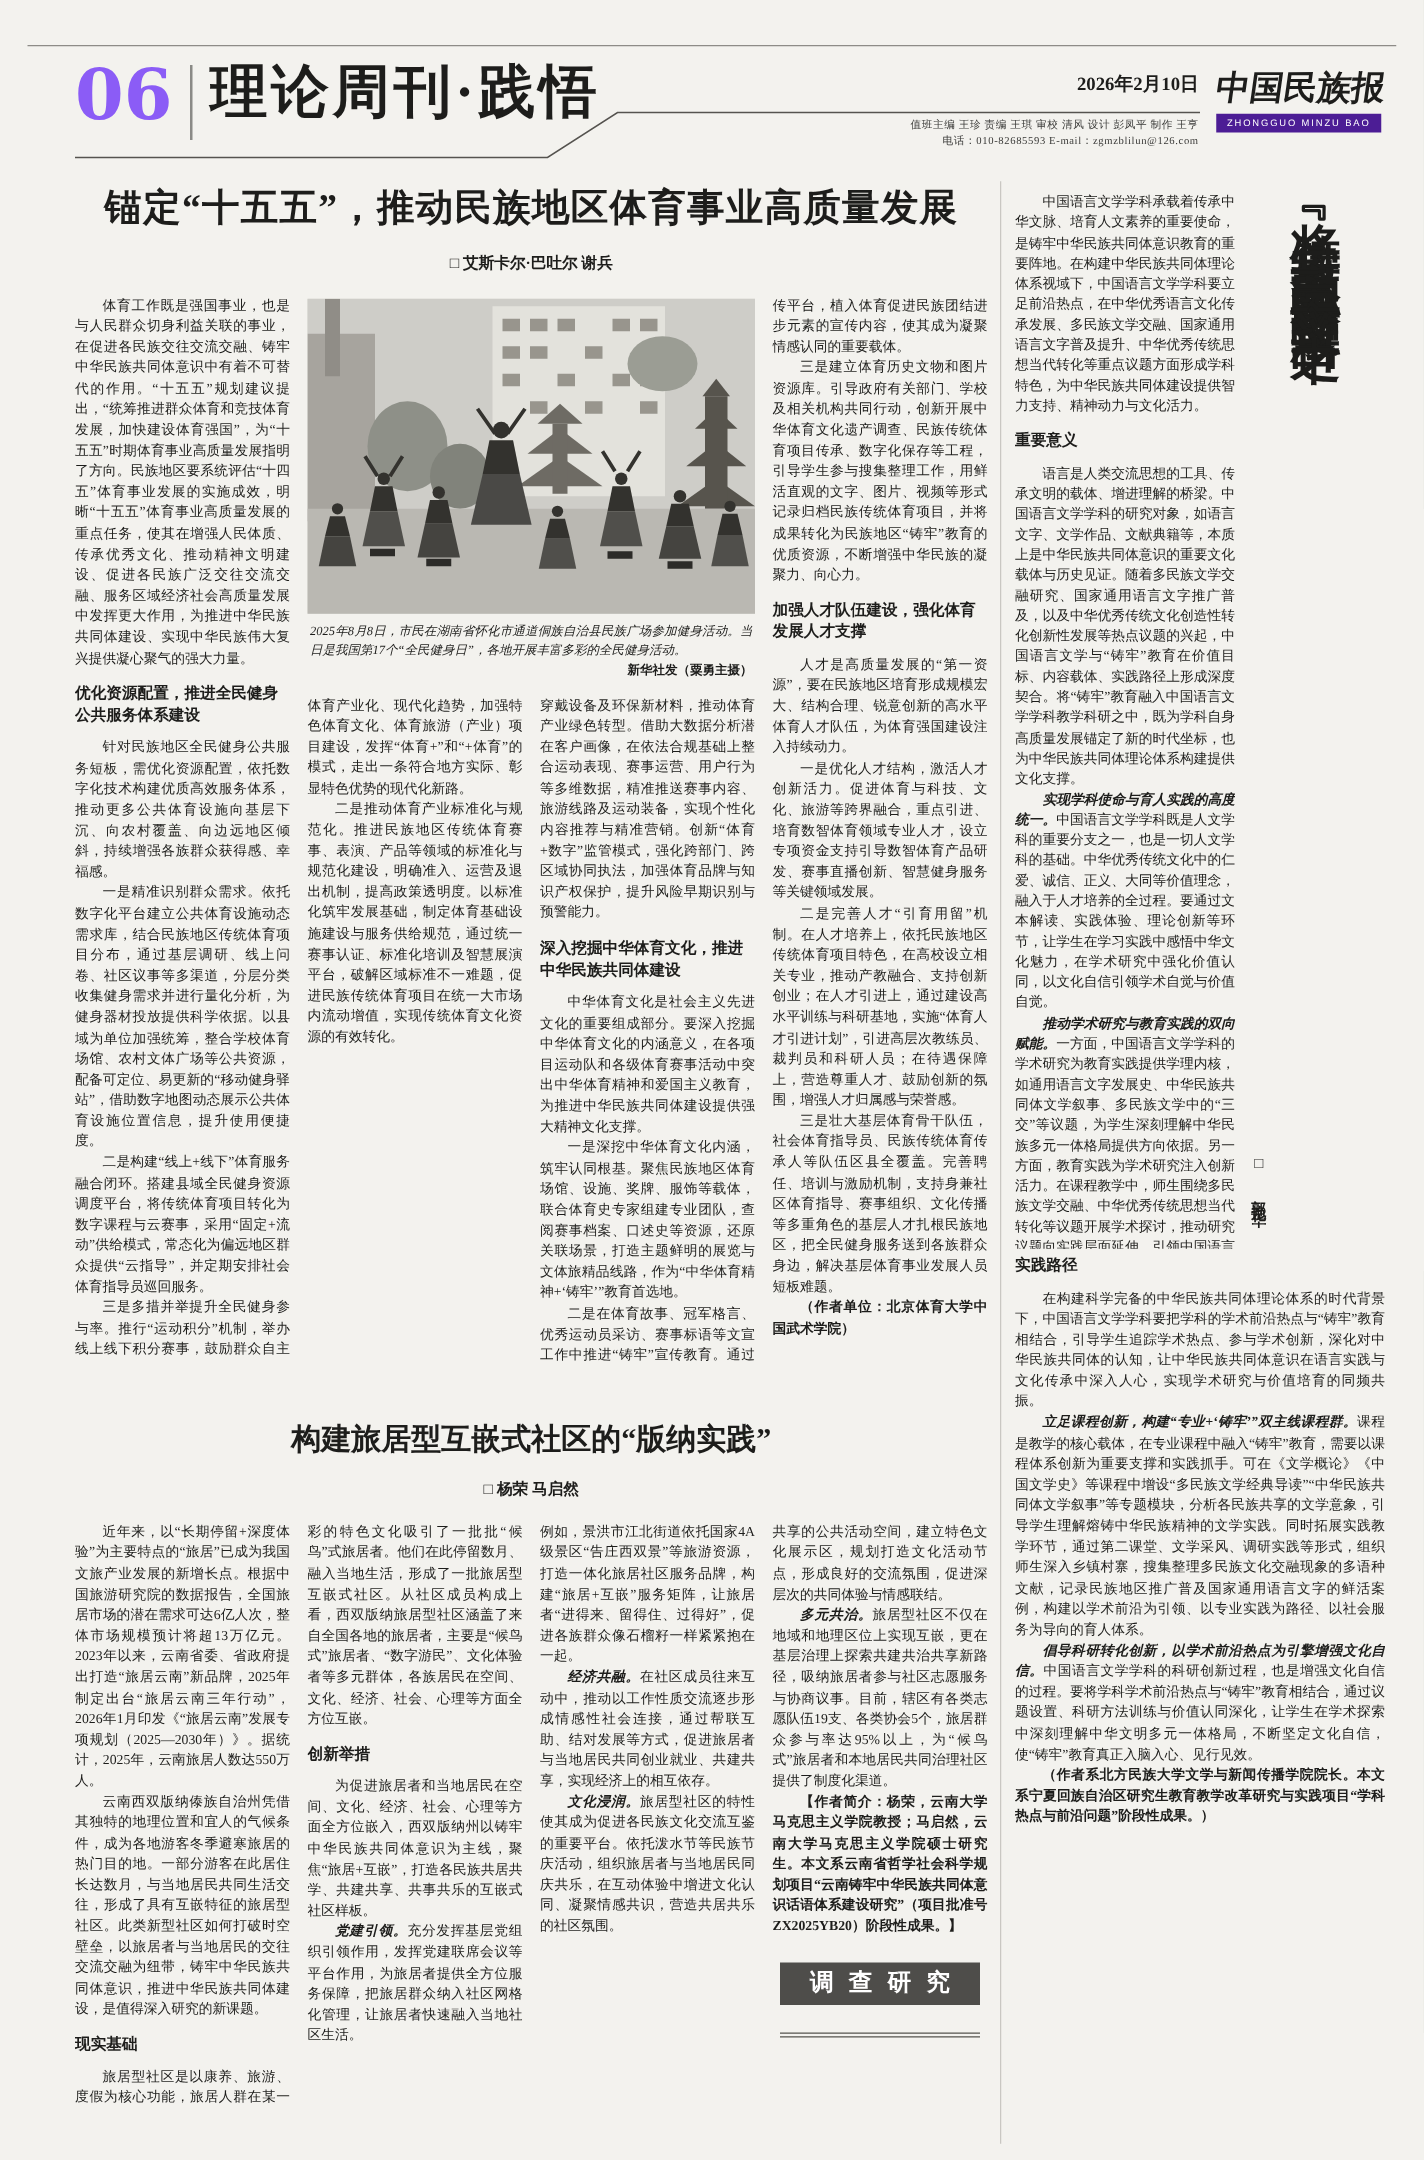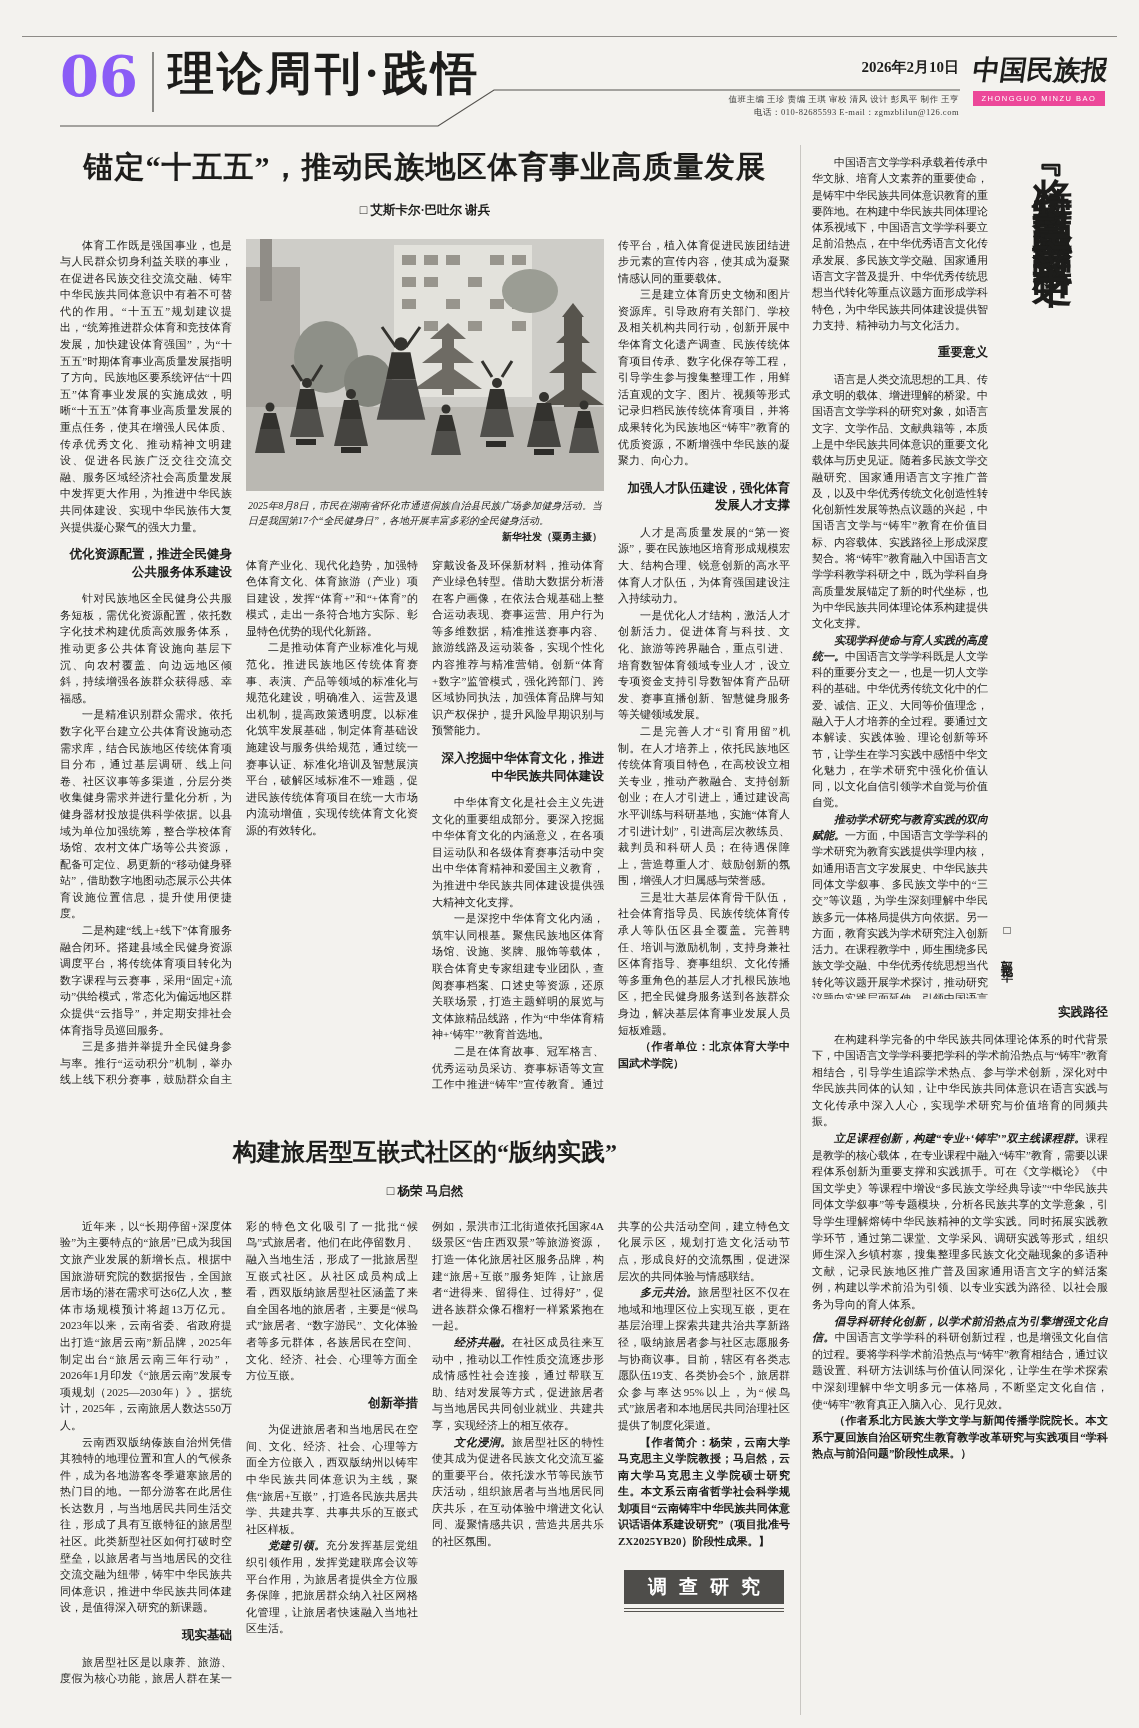--- a/index.html
+++ b/index.html
@@ -11,31 +11,31 @@
   .hdr{position:absolute;left:60px;top:42px;width:1045px;height:100px;}
   .pagenum{position:absolute;left:0;top:6px;font-size:56px;line-height:1;font-weight:bold;
            color:#8b5cf6;font-family:"DejaVu Serif",serif;}
   .pagenum-divider{position:absolute;left:92px;top:10px;width:2px;height:60px;background:#8a8a86;}
   .section-title{position:absolute;left:108px;top:0;margin:0;font-size:46px;line-height:1.4;
                  font-weight:900;letter-spacing:3px;font-family:"Liberation Serif",serif;}
   .header-rule{position:absolute;left:0;top:0;width:1045px;height:95px;pointer-events:none;}
   .issue-date{position:absolute;right:146px;top:16px;font-size:15px;font-weight:bold;}
   .masthead-block{position:absolute;right:0;top:10px;width:132px;text-align:center;}
   .masthead-script{font-size:27px;font-weight:900;transform:skewX(-8deg);white-space:nowrap;}
-  .masthead-pinyin{margin-top:3px;background:#ec4899;color:#fff;font-family:"Liberation Sans",sans-serif;
+  .masthead-pinyin{margin-top:3px;background:#4c1d95;color:#fff;font-family:"Liberation Sans",sans-serif;
                    font-size:7.5px;letter-spacing:1.5px;padding:3px 2px;}
   .staff{position:absolute;right:146px;top:52px;font-size:8.5px;color:#3a3a38;letter-spacing:.5px;}
   .contact{position:absolute;right:146px;top:65px;font-size:8.5px;color:#3a3a38;letter-spacing:.5px;}
 
   
   .para{margin:0;text-indent:2em;text-align:justify;}
   .para.cont{text-indent:0;}
   .para.note{font-weight:bold;}
   .subhead{font-family:"Liberation Sans",sans-serif;font-size:12.5px;line-height:17.5px;
-           font-weight:bold;margin:11px 0 9px;text-align:right;text-indent:0;}
+           font-weight:bold;margin:11px 0 9px;text-align:left;text-indent:0;}
   .lead{font-weight:bold;font-style:italic;}
   .byline{text-align:center;font-size:12.5px;font-weight:bold;margin-top:16px;}
 
   
   .main-article{position:absolute;left:60px;top:148px;width:730px;}
   .headline-main{margin:0;text-align:center;font-size:30px;line-height:1.25;font-weight:900;letter-spacing:1px;}
   .main-body{position:relative;margin-top:18px;height:852px;display:flex;gap:14px;}
   .col{width:172px;height:100%;overflow:hidden;font-size:11px;line-height:16.6px;}
   .photo-spacer{height:320px;}
   .photo{position:absolute;left:186px;top:2px;width:358px;margin:0;}
@@ -56,21 +56,21 @@
   .v-byline{position:absolute;left:2px;bottom:20px;writing-mode:vertical-rl;font-size:12px;
             letter-spacing:5px;font-weight:bold;}
   .right-wide{margin-top:8px;height:728px;overflow:hidden;font-size:11px;line-height:16.6px;}
 
   
   .bottom-article{position:absolute;left:60px;top:1122px;width:730px;}
   .headline-bottom{margin:16px 0 0;text-align:center;font-size:24px;line-height:1.2;font-weight:900;}
   .bottom-body{margin-top:18px;height:470px;display:flex;gap:14px;}
 
   
-  .survey-wrap{margin:20px 6px 0;border-bottom:4px double #56544f;padding-bottom:4px;}
+  .survey-wrap{margin:20px 6px 0;border-bottom:4px double #56544f;padding-bottom:22px;}
   .survey-box{background:#4e4d4a;color:#fff;font-family:"Liberation Sans",sans-serif;
               font-size:19px;font-weight:bold;letter-spacing:12px;text-indent:12px;
               text-align:center;padding:9px 0;}
 </style>
 </head>
 <body>
 
 <div class="page">
   <div class="top-rule"></div>
 

